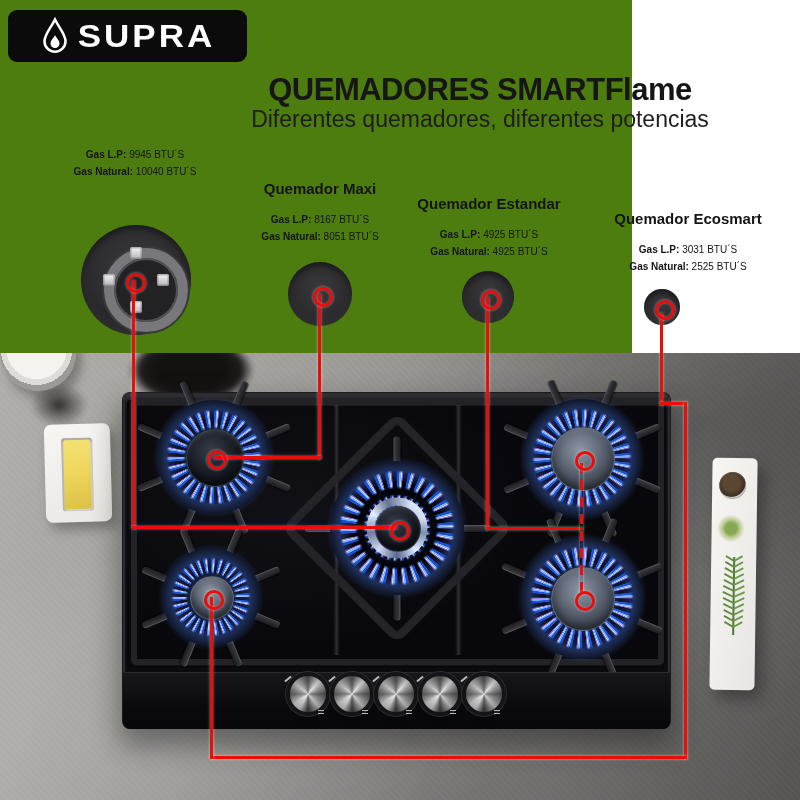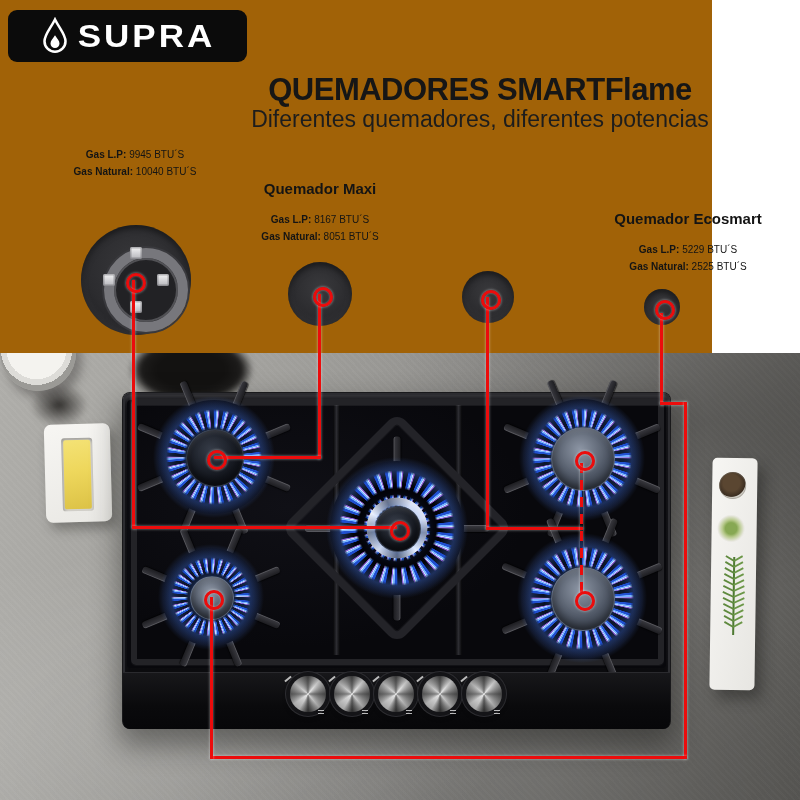--- a/index.html
+++ b/index.html
@@ -1,19 +1,19 @@
 <!DOCTYPE html>
 <html style="--red: #ec0c0c; --logobg: #0b0b0b; --butter: #eed75c;"><head>
 <meta charset="utf-8">
 <style>
   html,body{margin:0;padding:0;background:#ddd;}
   #stage{position:relative;width:800px;height:800px;margin:0 auto;background:#fff;overflow:hidden;
          font-family:"Liberation Sans","DejaVu Sans",sans-serif;-webkit-font-smoothing:antialiased;}
   
-  #header{position:absolute;left:0;top:0;width:712px;height:353px;background:#a16207;z-index:10;}
+  #header{position:absolute;left:0;top:0;width:632px;height:353px;background:#4d7c0f;z-index:10;}
   #logo-box{position:absolute;left:8px;top:10px;width:239px;height:52px;background:var(--logobg,#0b0b0b);
             border-radius:9px;display:flex;align-items:center;justify-content:center;gap:8px;}
   #logo-text{color:#fff;font-size:35px;font-weight:700;letter-spacing:3px;transform:scaleY(.92);}
   .title{position:absolute;left:140px;top:72px;width:680px;text-align:center;font-size:31px;font-weight:800;
          color:#161616;letter-spacing:-.5px;}
   .subtitle{position:absolute;left:140px;top:106px;width:680px;text-align:center;font-size:23px;color:#1d1d1d;}
   .spec{position:absolute;width:220px;text-align:center;color:#141414;}
   .spec-title{font-size:15px;font-weight:700;margin-bottom:14px;}
   .spec-line{font-size:10px;line-height:17px;}
   .spec-line .b{font-weight:700;}
@@ -109,23 +109,28 @@
 
     <div class="spec" style="left:25px;top:146px">
       <div class="spec-line"><span class="b">Gas L.P:</span> <span>9945 BTU´S</span></div>
       <div class="spec-line"><span class="b">Gas Natural:</span> <span>10040 BTU´S</span></div>
     </div>
     <div class="spec" style="left:210px;top:180px">
       <div class="spec-title">Quemador Maxi</div>
       <div class="spec-line"><span class="b">Gas L.P:</span> <span>8167 BTU´S</span></div>
       <div class="spec-line"><span class="b">Gas Natural:</span> <span>8051 BTU´S</span></div>
     </div>
+    <div class="spec" style="left:379px;top:195px">
+      <div class="spec-title">Quemador Estandar</div>
+      <div class="spec-line"><span class="b">Gas L.P:</span> <span>4925 BTU´S</span></div>
+      <div class="spec-line"><span class="b">Gas Natural:</span> <span>4925 BTU´S</span></div>
+    </div>
     <div class="spec" style="left:578px;top:210px">
       <div class="spec-title">Quemador Ecosmart</div>
-      <div class="spec-line"><span class="b">Gas L.P:</span> <span>5229 BTU´S</span></div>
+      <div class="spec-line"><span class="b">Gas L.P:</span> <span>3031 BTU´S</span></div>
       <div class="spec-line"><span class="b">Gas Natural:</span> <span>2525 BTU´S</span></div>
     </div>
 
     <div class="preview" style="left:81px;top:225px;width:110px;height:110px">
       <div class="prev-ring"></div>
       <div class="notch" style="left:49px;top:22px"></div>
       <div class="notch" style="left:49px;top:76px"></div>
       <div class="notch" style="left:22px;top:49px"></div>
       <div class="notch" style="left:76px;top:49px"></div>
     </div>

